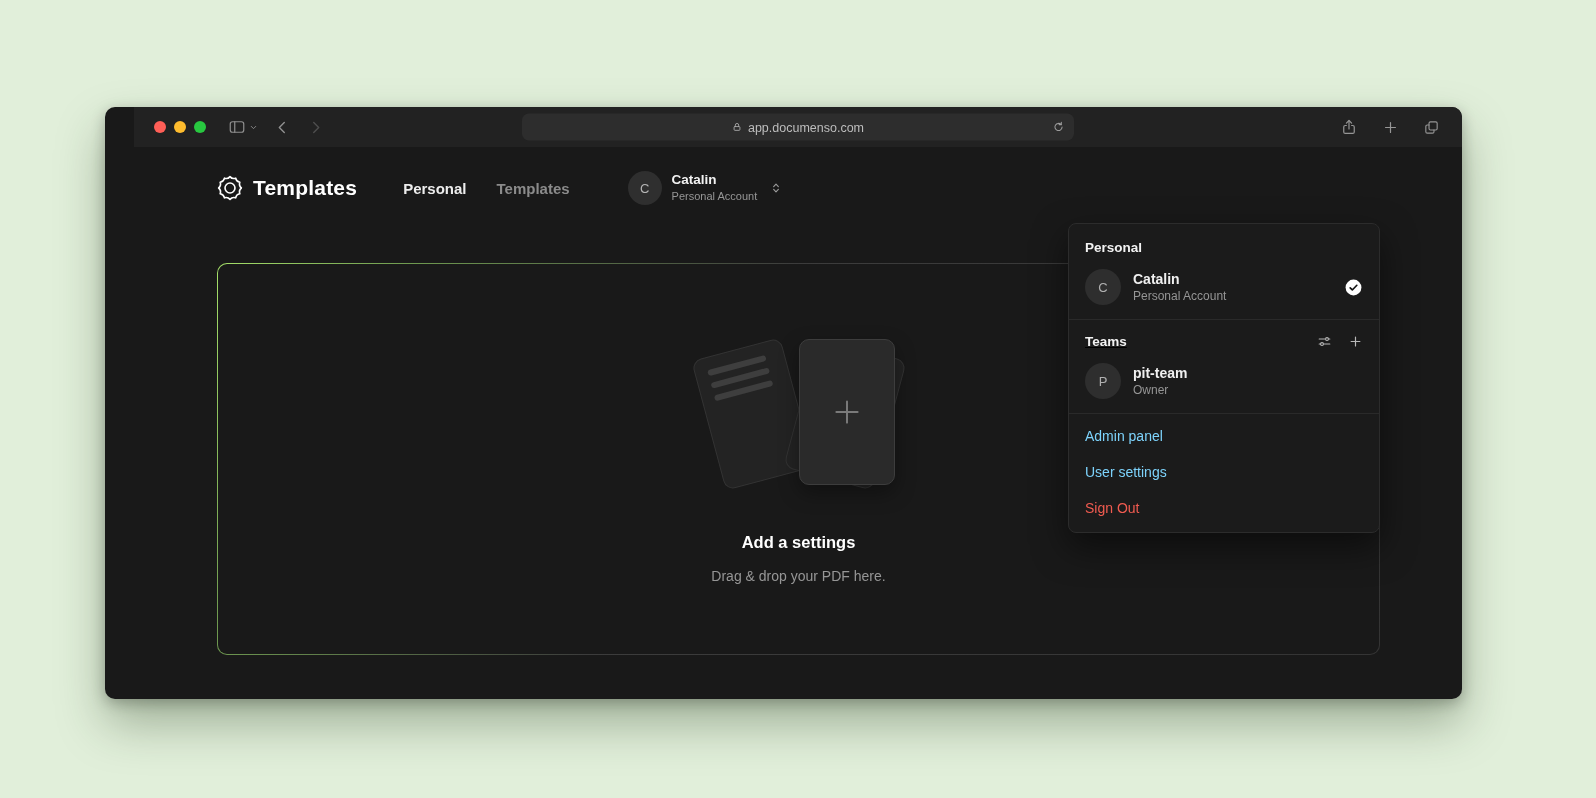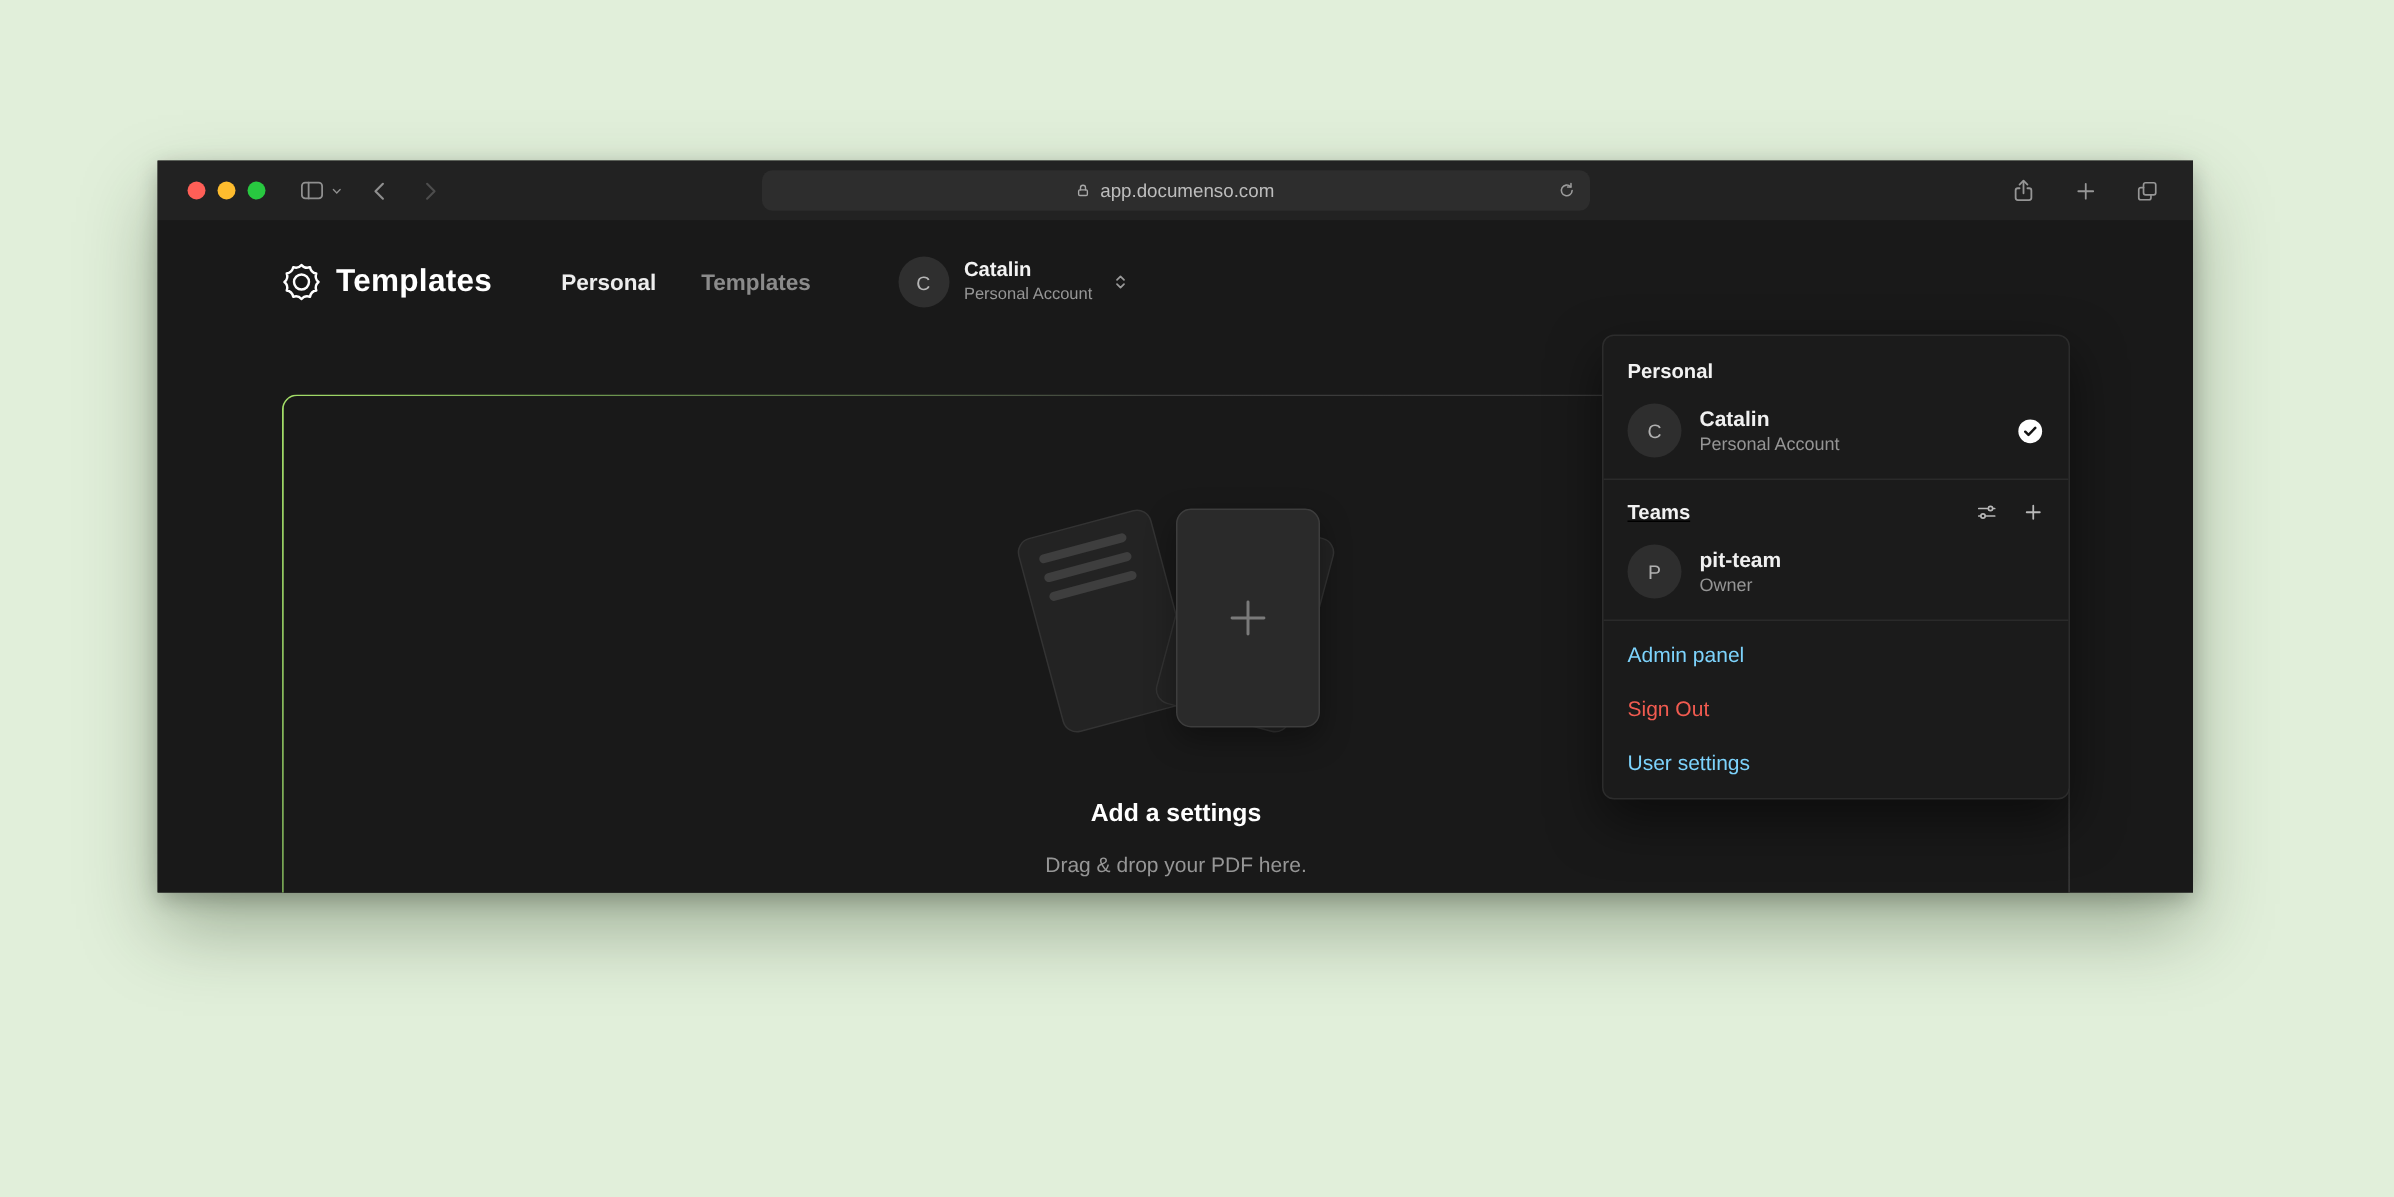--- a/index.html
+++ b/index.html
@@ -1,21 +1,21 @@
 <!DOCTYPE html>
 <html><head>
 <meta charset="utf-8">
 <style>
   * { margin:0; padding:0; box-sizing:border-box; }
   html,body { width:1596px; height:798px; overflow:hidden; }
   body { background:#e1efda; font-family:"Liberation Sans", sans-serif; position:relative; }
 
-  .window { position:absolute; left:105px; top:107px; width:1357px; height:488px;
-    border-radius:0; background:#191919; overflow:hidden;
-    box-shadow:0 24px 48px rgba(35,55,25,.35), 0 4px 14px rgba(0,0,0,.25); }
+  .window { position:absolute; left:105px; top:107px; width:1357px; height:592px;
+    border-radius:10px; background:#191919; overflow:hidden;
+    box-shadow:0 24px 48px rgba(35,55,25,.35), 0 4px 14px rgba(0,0,0,.25);padding-left:29px; }
 
   
   .chrome { height:40px; background:#222; display:flex; align-items:center; position:relative; }
   .traffic { display:flex; gap:8px; padding-left:20px; }
   .light { width:12px; height:12px; border-radius:50%; cursor:pointer; }
   .light.red{ background:#ff5f57; } .light.yellow{ background:#febc2e; } .light.green{ background:#28c840; }
   .chrome-group { display:flex; align-items:center; gap:16px; margin-left:22px; color:#8f8f8f; }
   .chrome-btn { display:flex; align-items:center; cursor:pointer; background:none; border:0; color:inherit; padding:0; }
   .chrome-btn.dim { color:#4d4d4d; }
   .sidebar-pair { display:flex; align-items:center; gap:3px; }
@@ -261,17 +261,17 @@
     </div>
     <div class="menu-row">
       <span class="menu-avatar">P</span>
       <span>
         <div class="menu-name">pit-team</div>
         <div class="menu-sub">Owner</div>
       </span>
     </div>
     <div class="sep"></div>
     <div class="menu-item">Admin panel</div>
+    <div class="menu-item">User settings</div>
     <div class="menu-item danger">Sign Out</div>
-    <div class="menu-item">User settings</div>
   </div>
 
 </div>
 
 </body></html>

